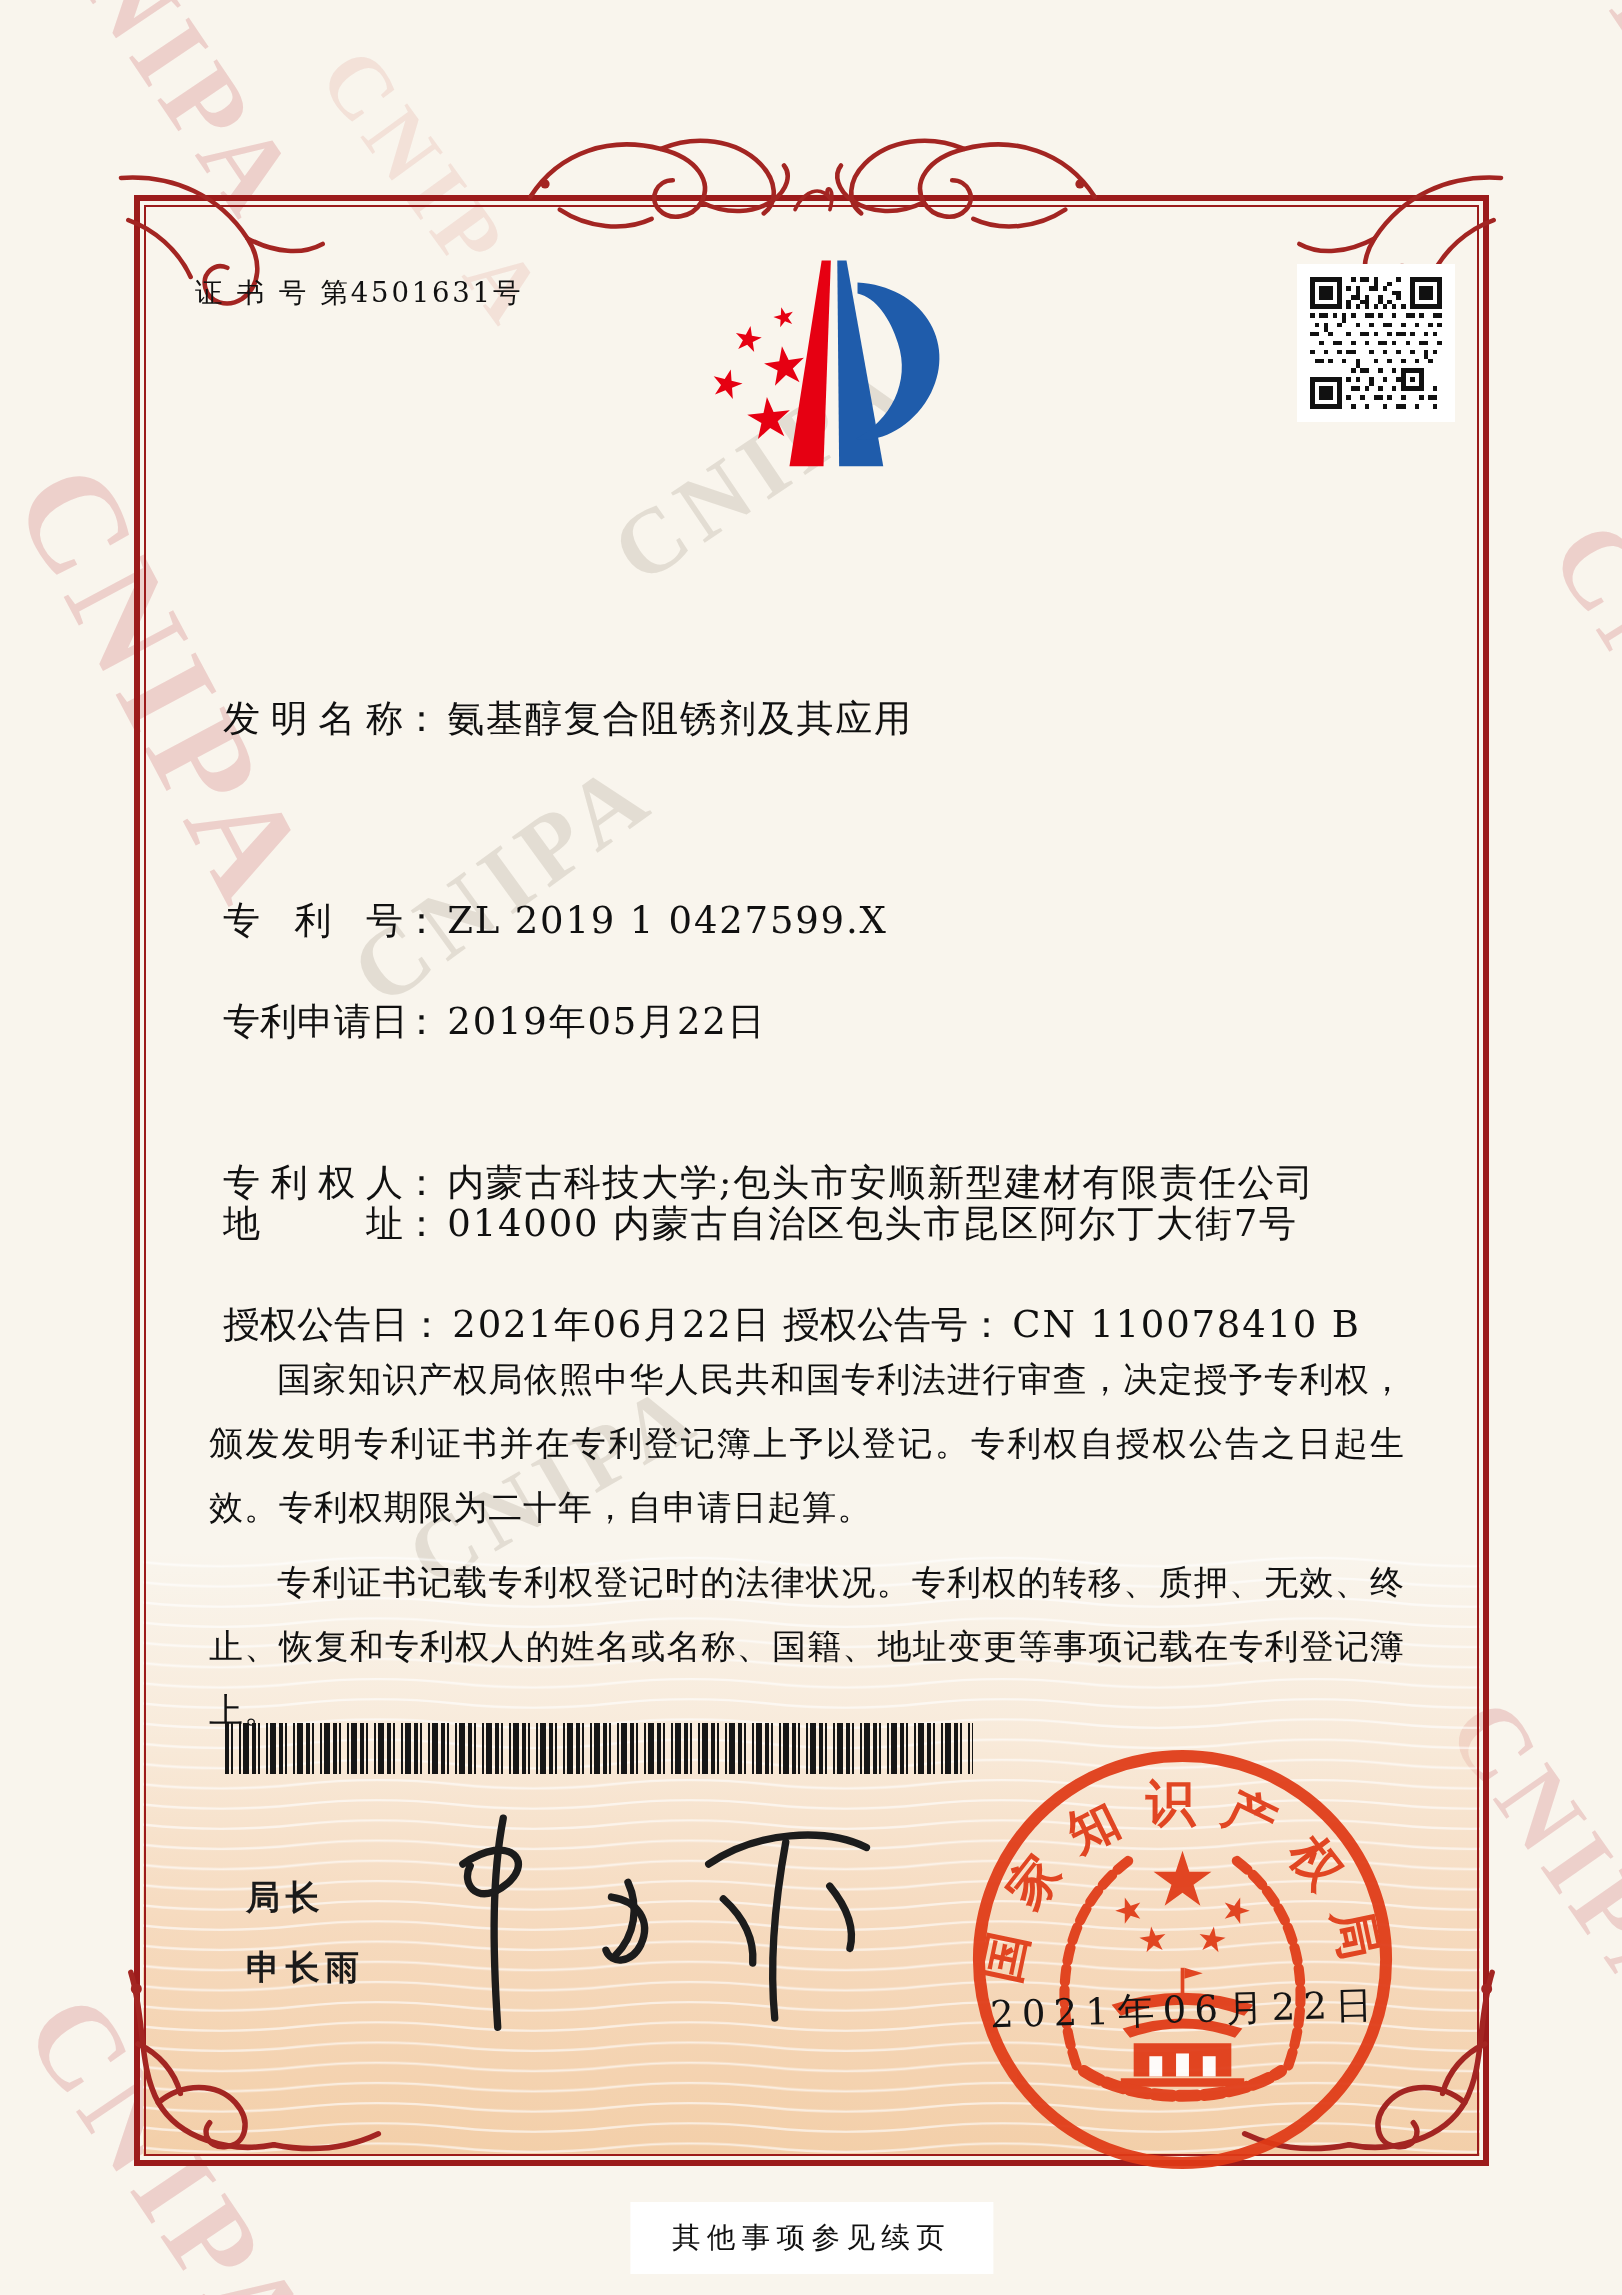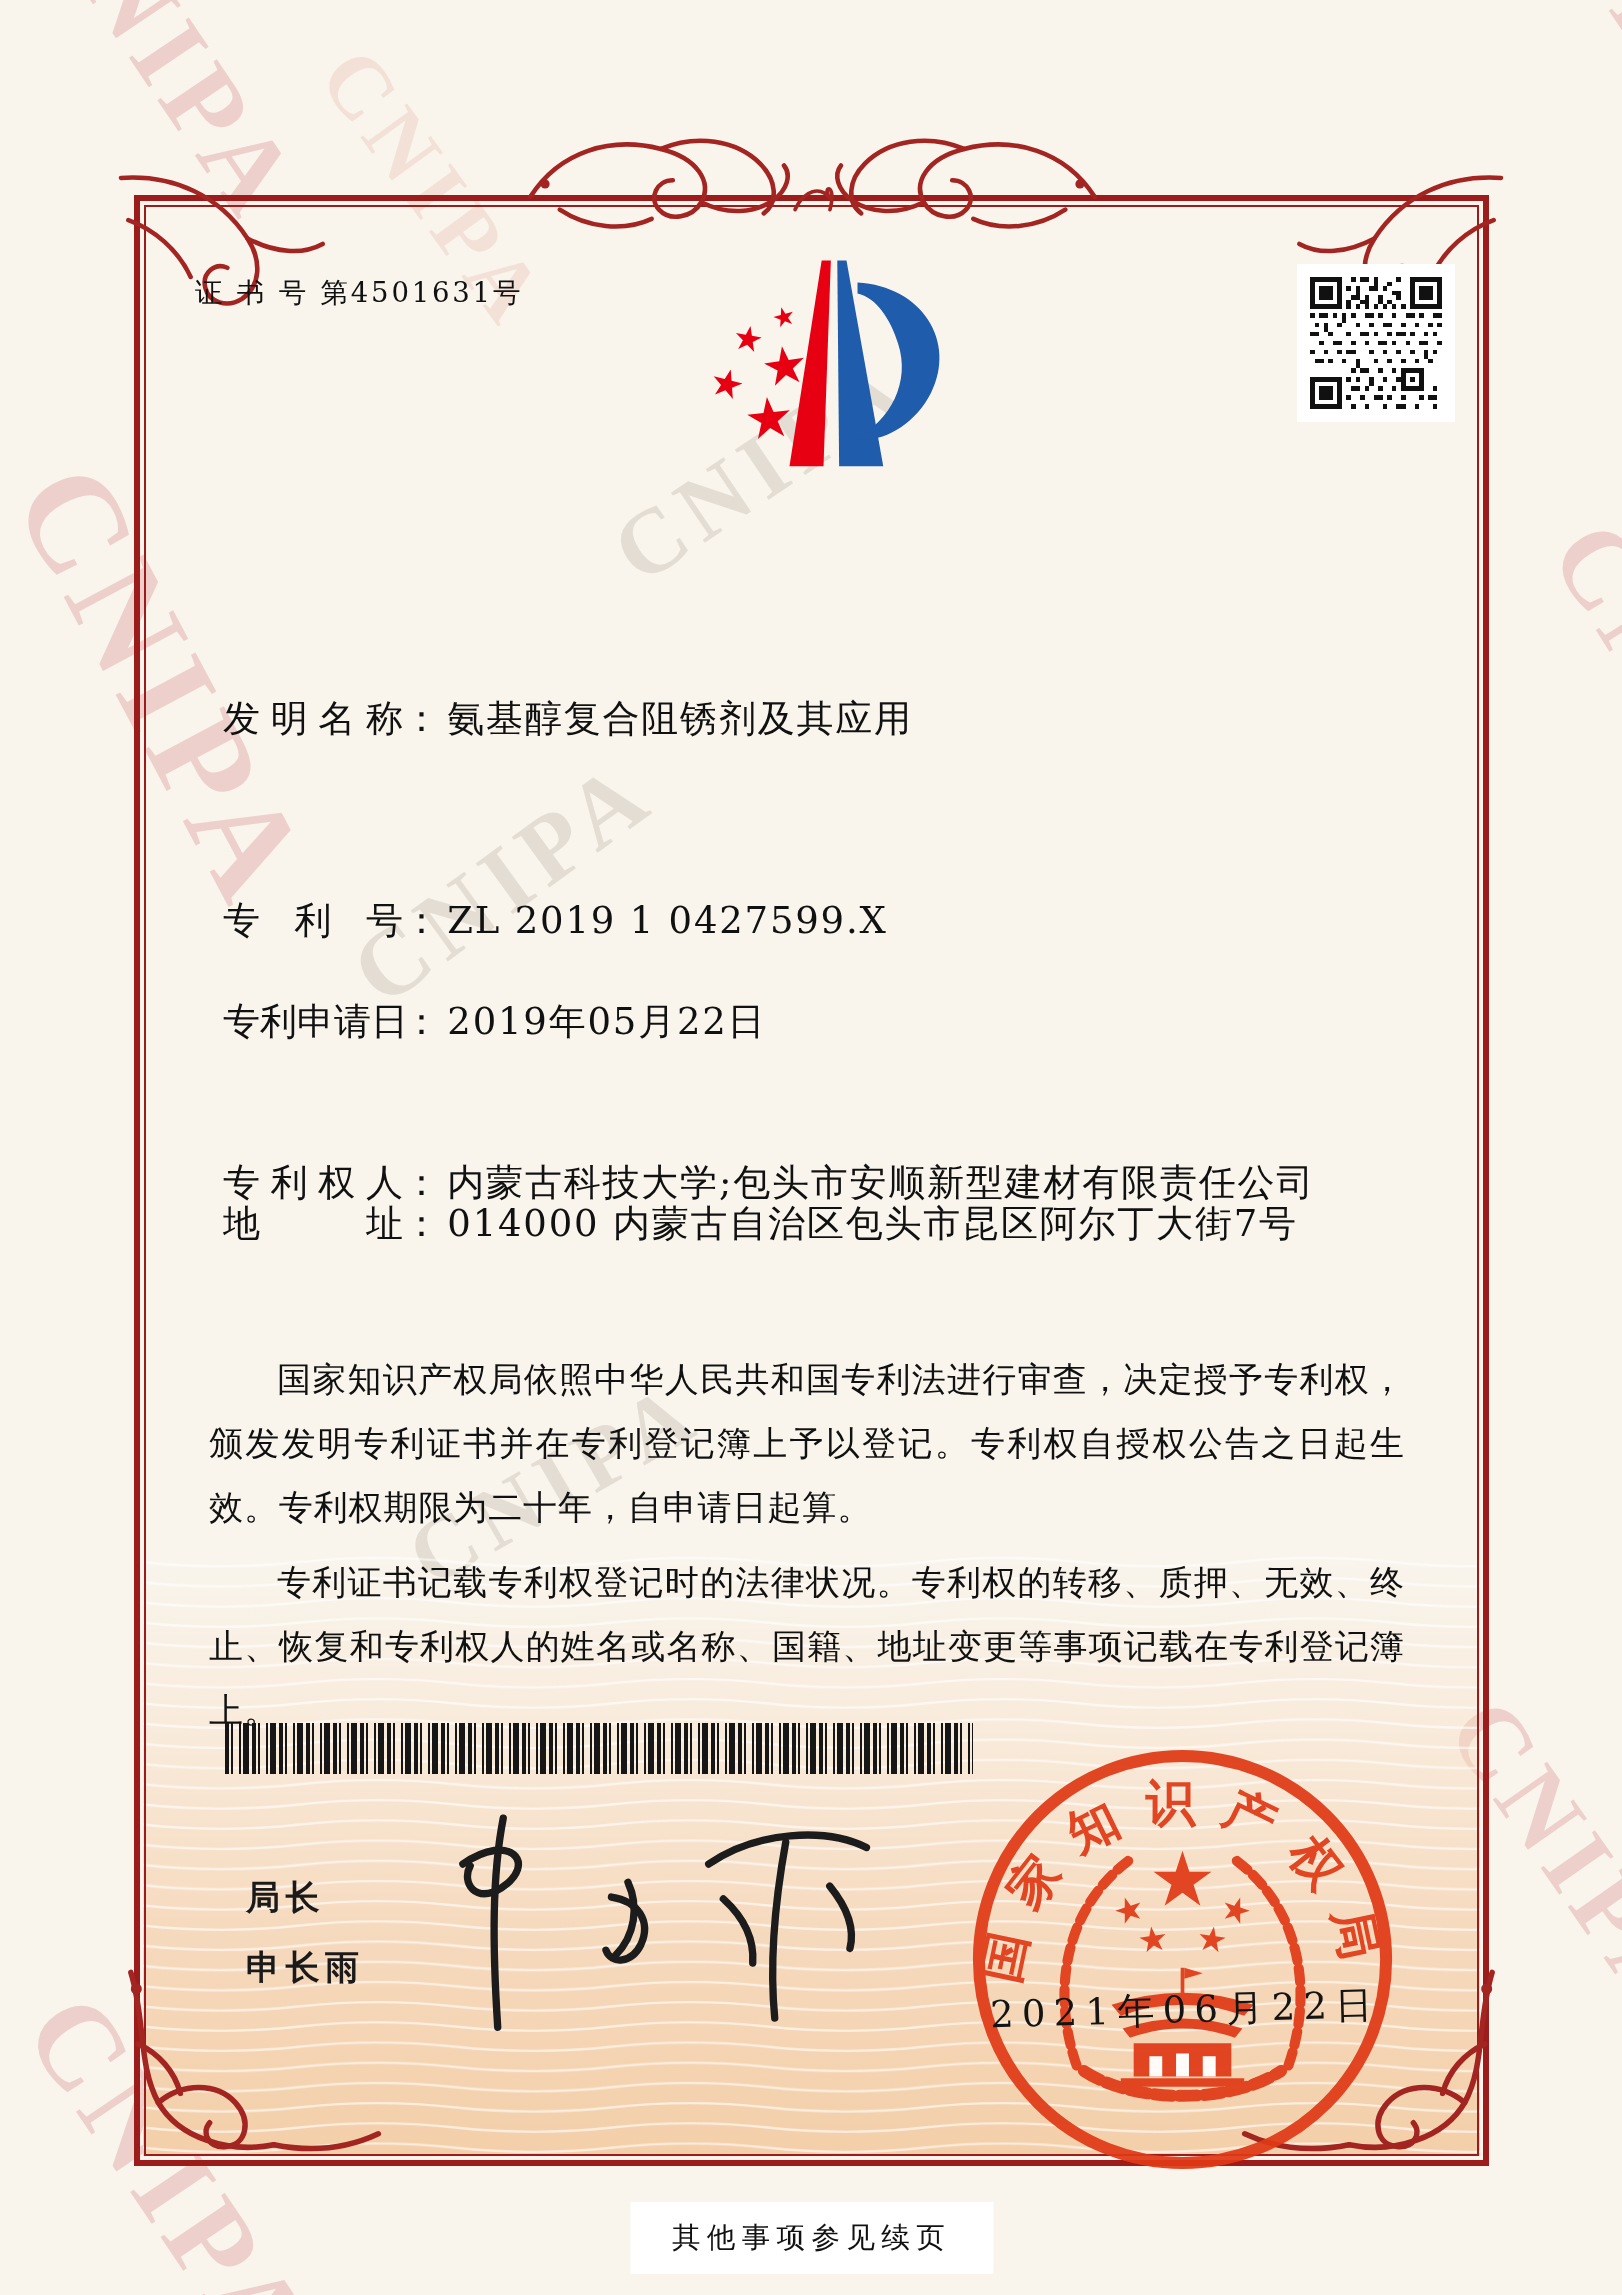--- a/index.html
+++ b/index.html
@@ -192,20 +192,26 @@
   </div>
   <div class="row r4">
     <span class="flabel">专利申请日</span><span class="colon">：</span><span class="fvalue">2019年05月22日</span>
   </div>
   <div class="row r5">
     <span class="flabel">专利权人</span><span class="colon">：</span><span class="fvalue">内蒙古科技大学;包头市安顺新型建材有限责任公司</span>
   </div>
   <div class="row r6">
     <span class="flabel">地址</span><span class="colon">：</span><span class="fvalue">014000 内蒙古自治区包头市昆区阿尔丁大街7号</span>
   </div>
+  <div class="row r7">
+    <span>授权公告日</span><span class="colon">：</span><span class="fvalue">2021年06月22日</span>
+    <span class="grant2">
+      <span>授权公告号</span><span class="colon">：</span><span class="fvalue">CN 110078410 B</span>
+    </span>
+  </div>
 
   <div class="paras">
     <p>国家知识产权局依照中华人民共和国专利法进行审查，决定授予专利权，颁发发明专利证书并在专利登记簿上予以登记。专利权自授权公告之日起生效。专利权期限为二十年，自申请日起算。</p>
     <p>专利证书记载专利权登记时的法律状况。专利权的转移、质押、无效、终止、恢复和专利权人的姓名或名称、国籍、地址变更等事项记载在专利登记簿上。</p>
   </div>
 
   <div class="barcode"></div>
 
   <div class="director">
     <div>局长</div>

